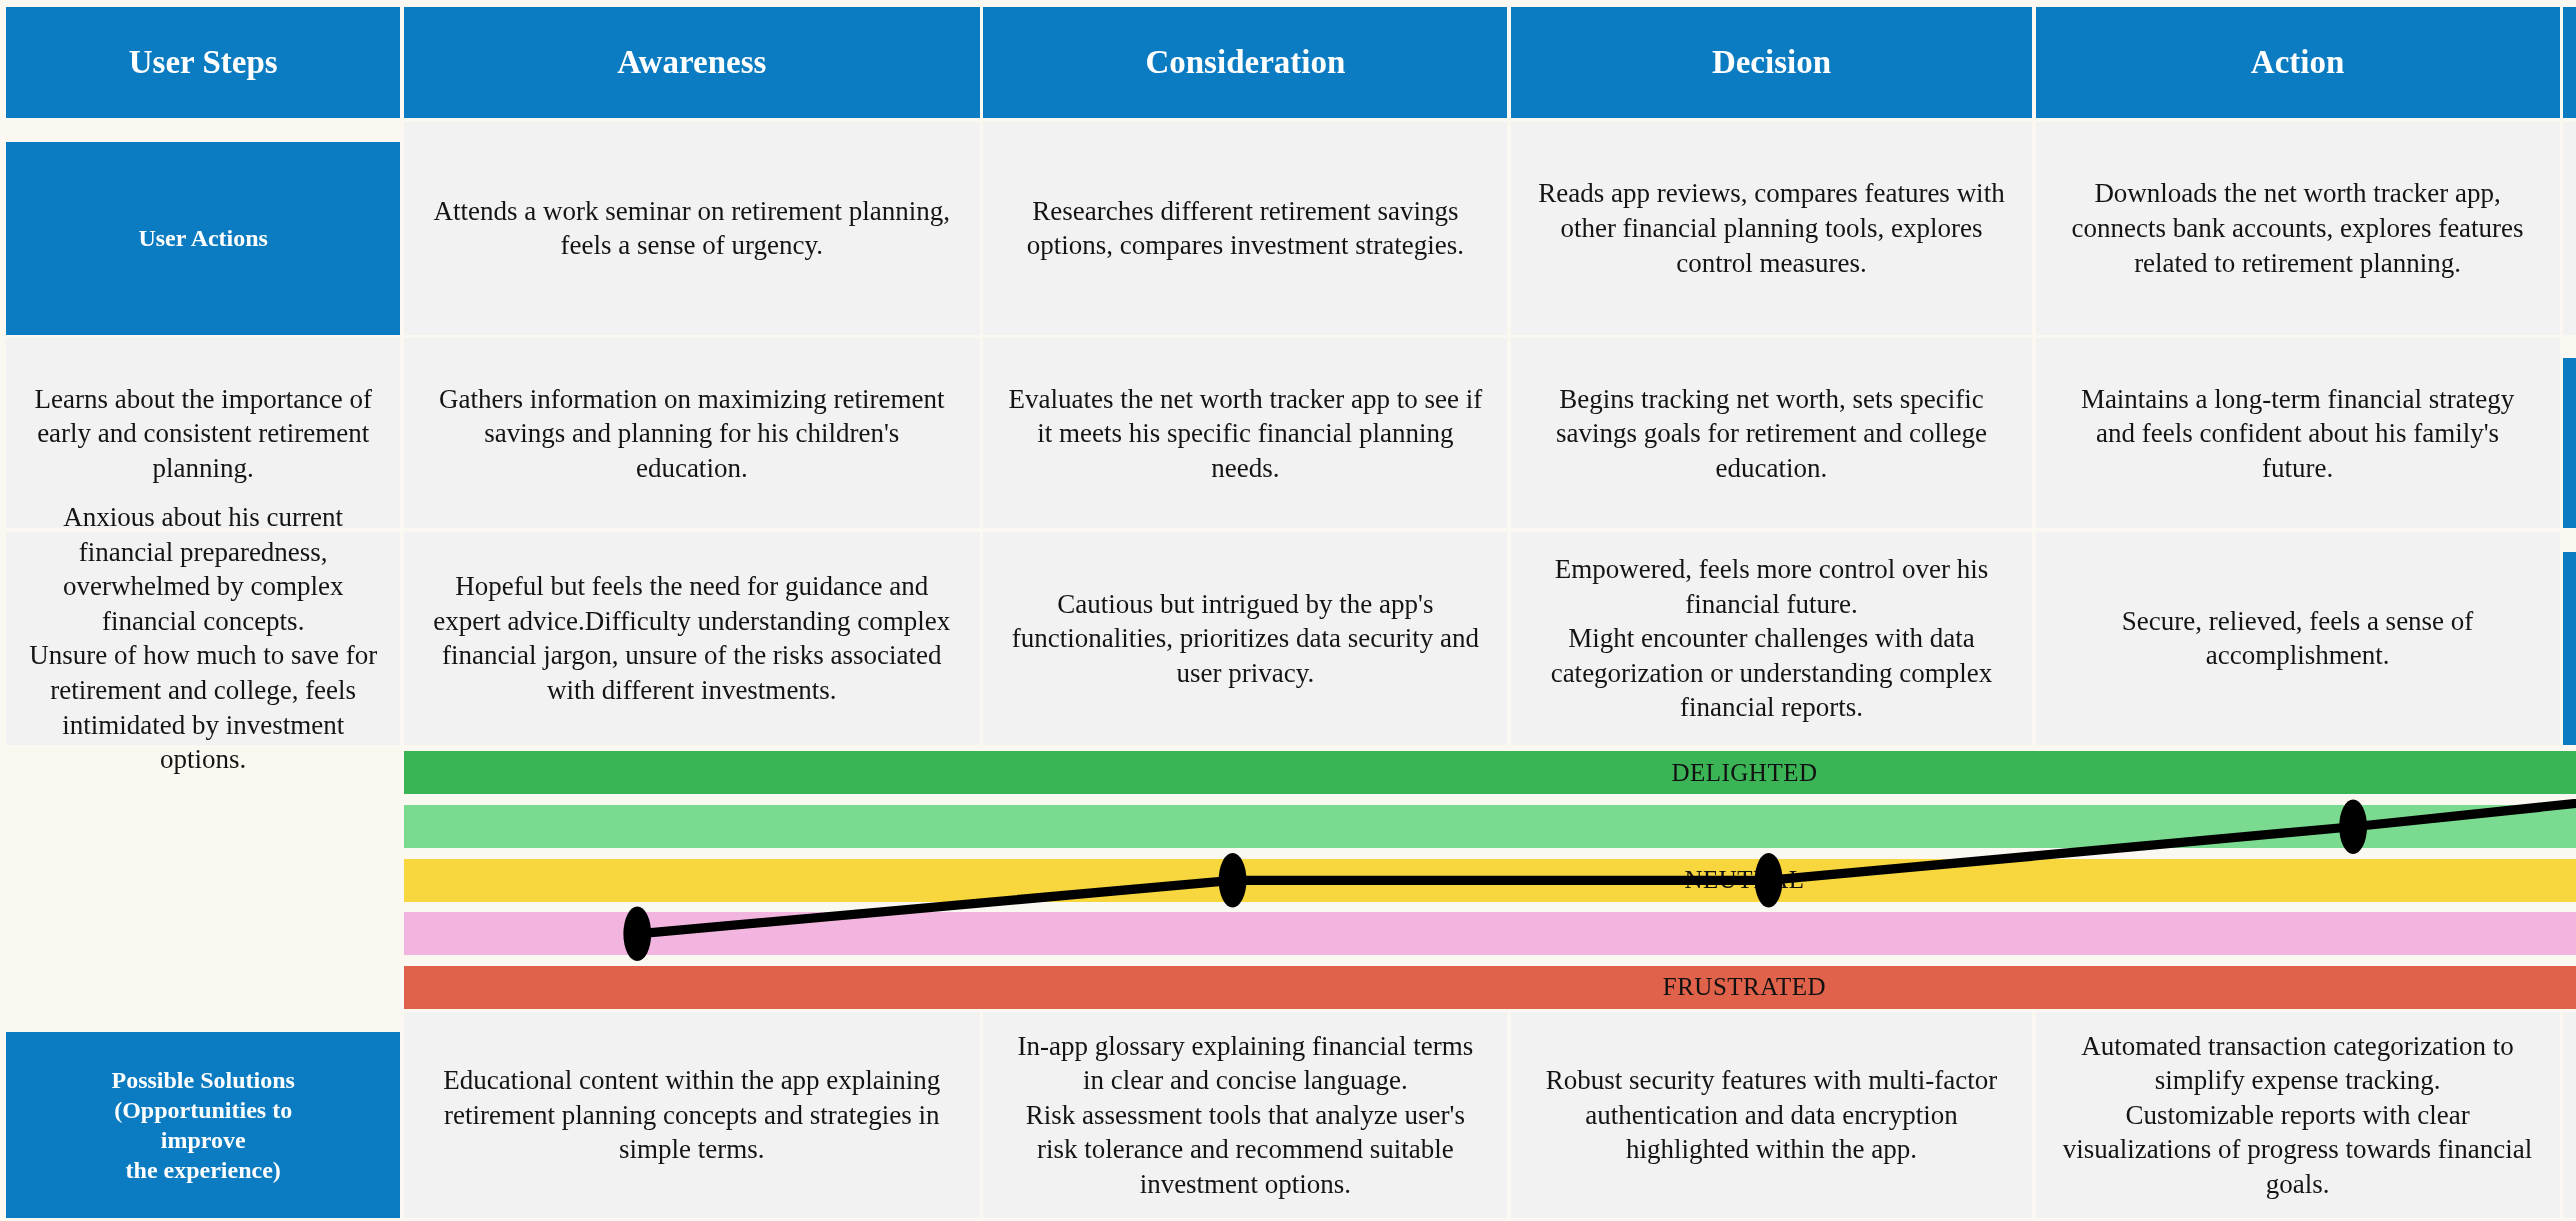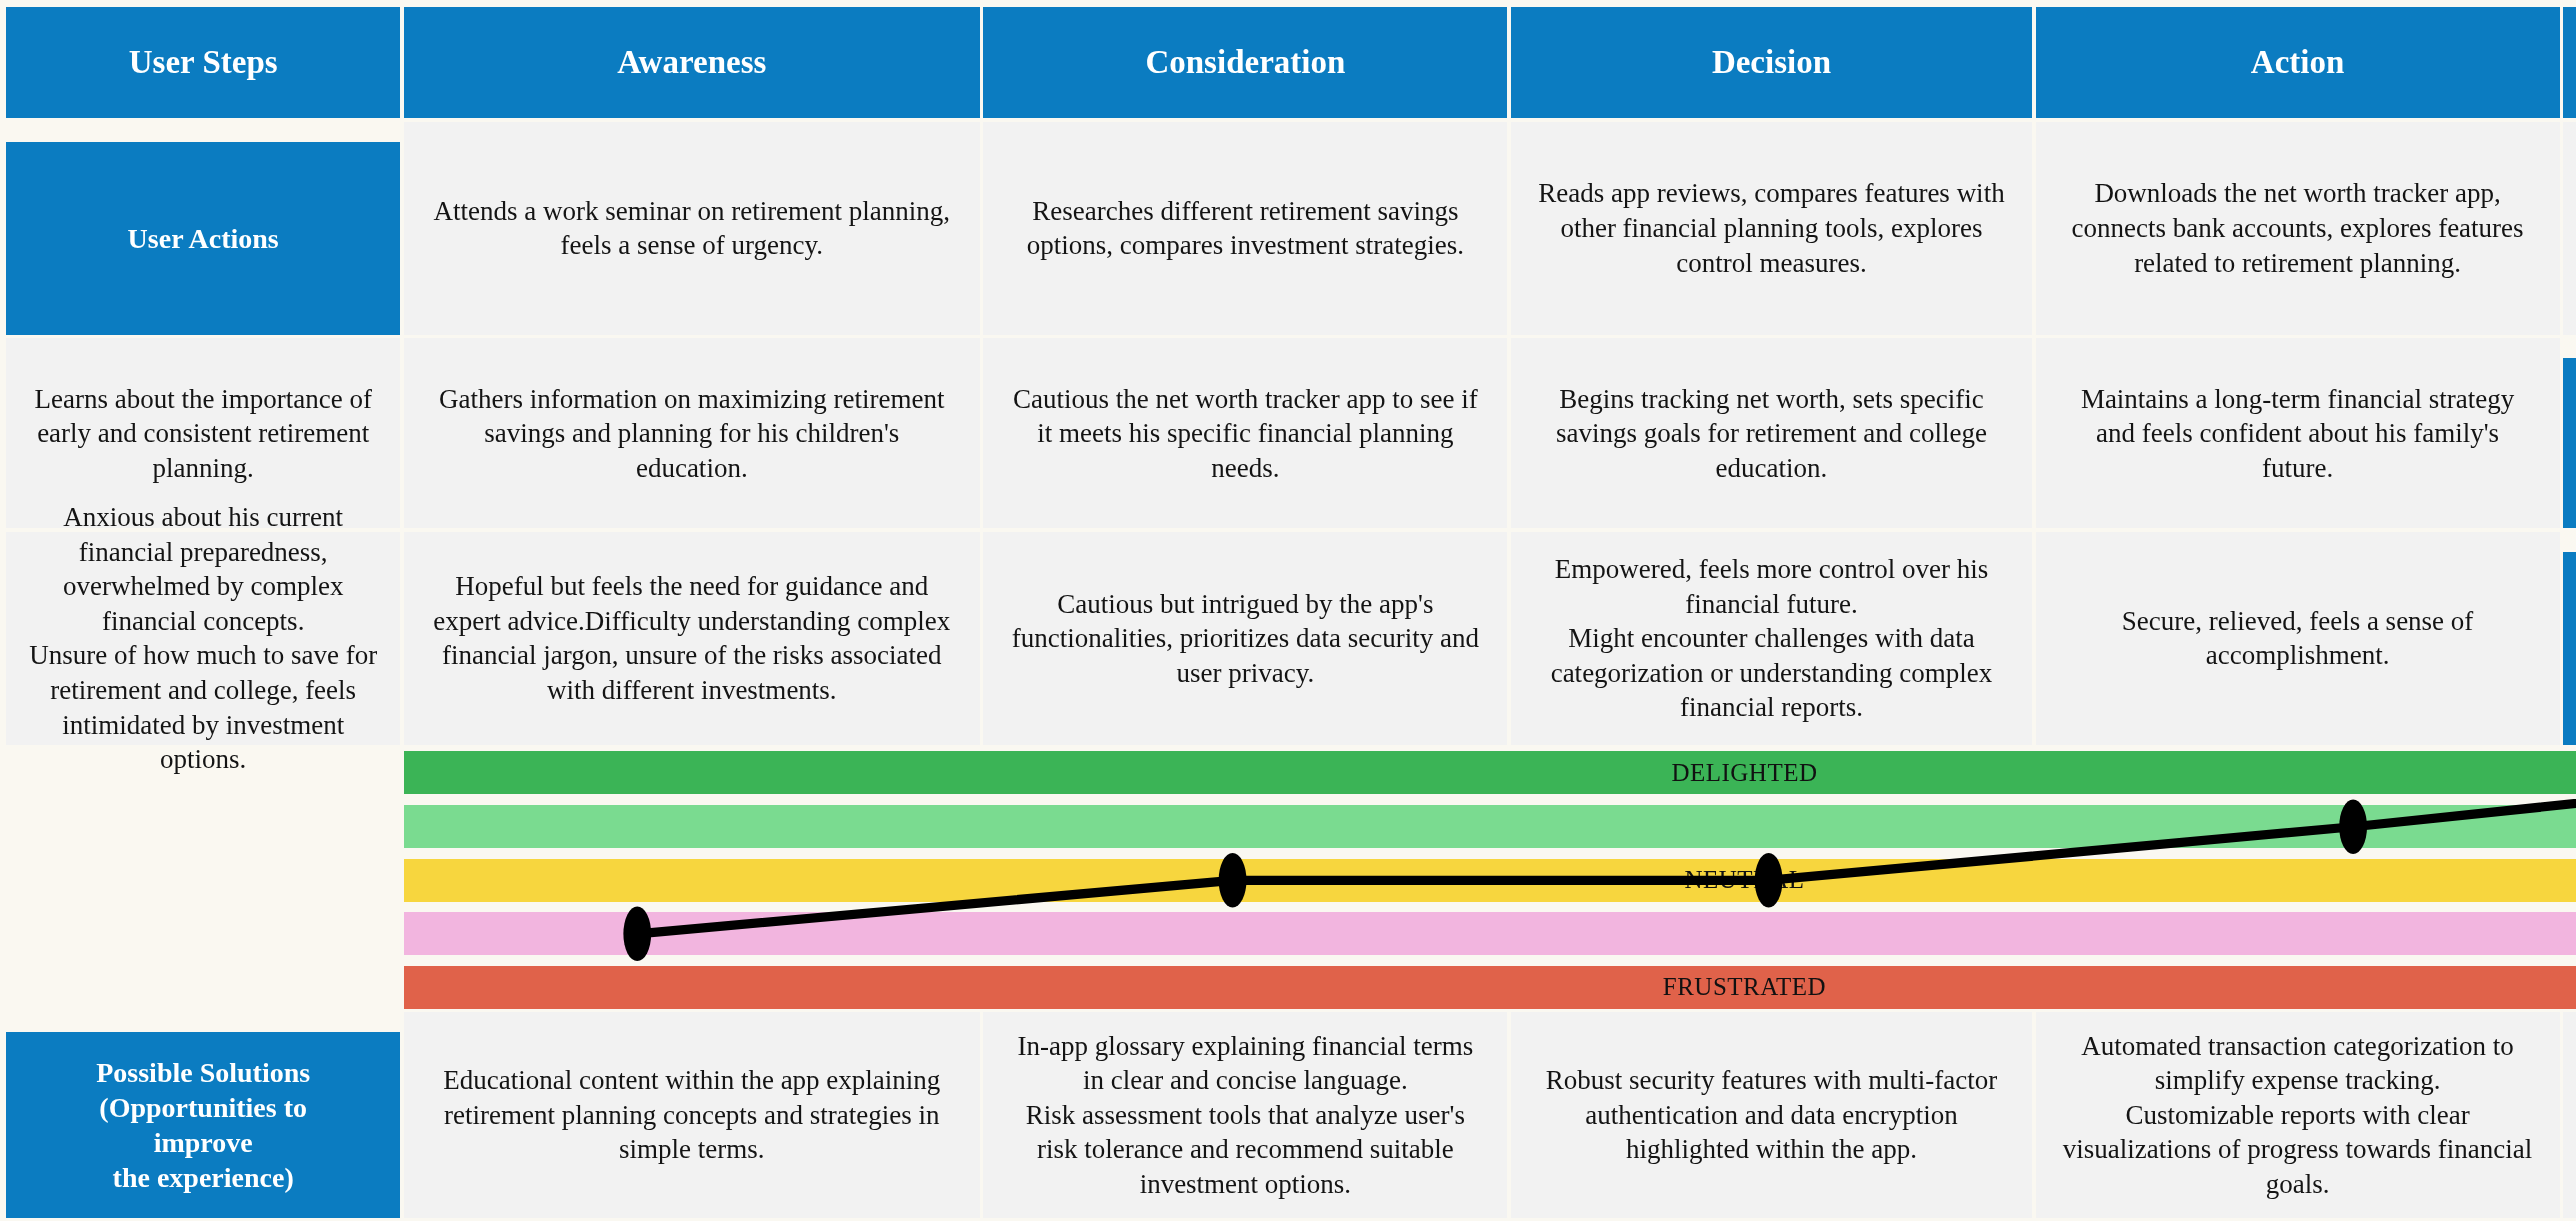--- a/index.html
+++ b/index.html
@@ -5,21 +5,21 @@
   html,body{margin:0;padding:0;background:#e8e6e0;}
   .page{position:relative;width:3091px;height:1221px;background:#faf8f1;box-sizing:border-box;
         padding:7.2px 4.1px 3.1px 6.2px;font-family:"Liberation Serif",serif;overflow:hidden;}
   .grid{display:grid;width:100%;height:100%;box-sizing:border-box;
         grid-template-columns:394px 576px 524px 521px 524px 522px;
         grid-template-rows:111px 213px 190px 213px 260px 206px;
         gap:3.6px;}
   .bluecell{background:#0b7cc1;color:#ffffff;display:flex;align-items:center;justify-content:center;
             text-align:center;font-weight:bold;white-space:pre-line;line-height:1.25;}
   .hcell{font-size:33px;}
-  .rlabel{font-size:28px;margin-top:20px;}
+  .rlabel{font-size:24px;margin-top:20px;}
   .cell{background:#f2f2f2;color:#141414;display:flex;align-items:center;justify-content:center;
         text-align:center;font-size:27px;line-height:1.28;padding:5.2px 23px;box-sizing:border-box;
         white-space:pre-line;}
   .mood{position:relative;background:transparent;overflow:hidden;}
   .band{position:absolute;left:0;width:100%;height:43px;display:flex;align-items:center;justify-content:center;}
   .band span{font-size:25px;color:#111111;letter-spacing:0.5px;}
   svg.overlay{position:absolute;left:0;top:0;width:100%;height:100%;}
 </style>
 </head>
 <body>
@@ -36,21 +36,21 @@
 
     <div class="bluecell rlabel">User Actions</div>
     <div class="cell">Attends a work seminar on retirement planning, feels a sense of urgency.</div>
     <div class="cell">Researches different retirement savings options, compares investment strategies.</div>
     <div class="cell">Reads app reviews, compares features with other financial planning tools, explores control measures.</div>
     <div class="cell">Downloads the net worth tracker app, connects bank accounts, explores features related to retirement planning.</div>
     <div class="cell">Regularly monitors net worth, adjusts savings goals based on progress and market fluctuations, utilizes scenario planning tools.</div>
 
     <div class="cell">Learns about the importance of early and consistent retirement planning.</div>
     <div class="cell">Gathers information on maximizing retirement savings and planning for his children's education.</div>
-    <div class="cell">Cautious the net worth tracker app to see if it meets his specific financial planning needs.</div>
+    <div class="cell">Evaluates the net worth tracker app to see if it meets his specific financial planning needs.</div>
     <div class="cell">Begins tracking net worth, sets specific savings goals for retirement and college education.</div>
     <div class="cell">Maintains a long-term financial strategy and feels confident about his family's future.</div>
 
     <div class="bluecell rlabel">Feelings and
 thoughts</div>
     <div class="cell">Anxious about his current financial preparedness, overwhelmed by complex financial concepts.
 Unsure of how much to save for retirement and college, feels intimidated by investment options.</div>
     <div class="cell">Hopeful but feels the need for guidance and expert advice.Difficulty understanding complex financial jargon, unsure of the risks associated with different investments.</div>
     <div class="cell">Cautious but intrigued by the app's functionalities, prioritizes data security and user privacy.</div>
     <div class="cell">Empowered, feels more control over his financial future.

